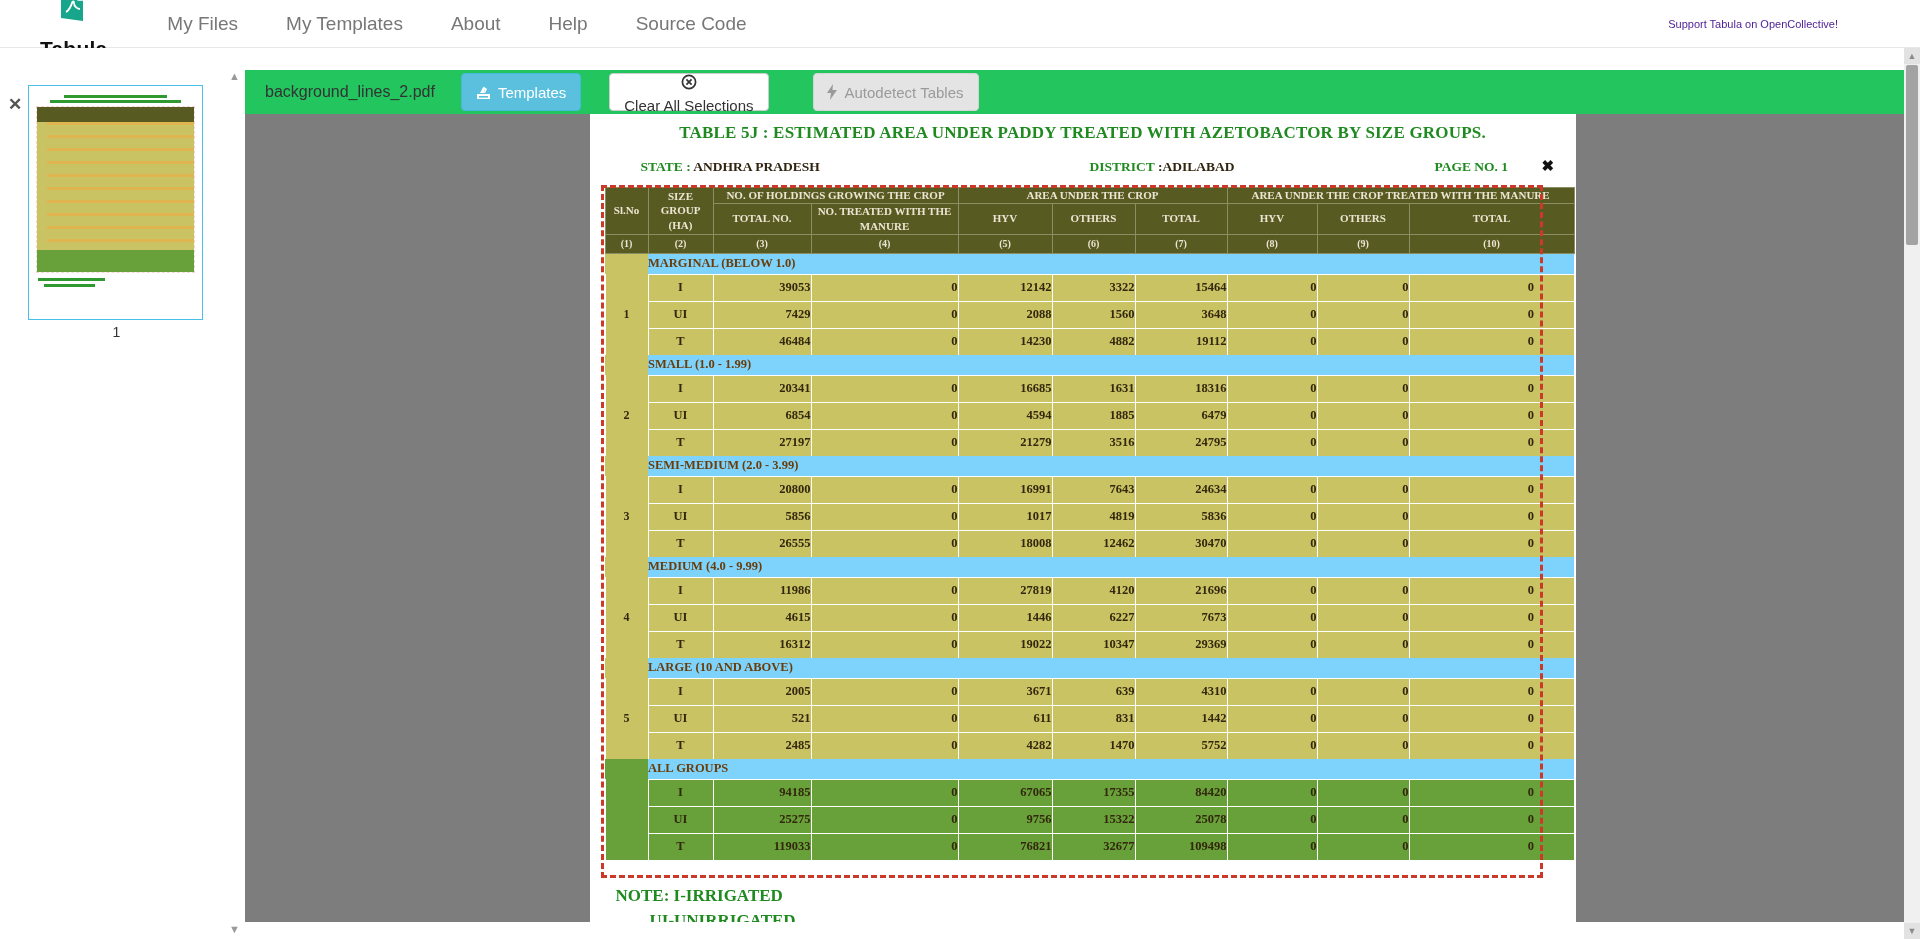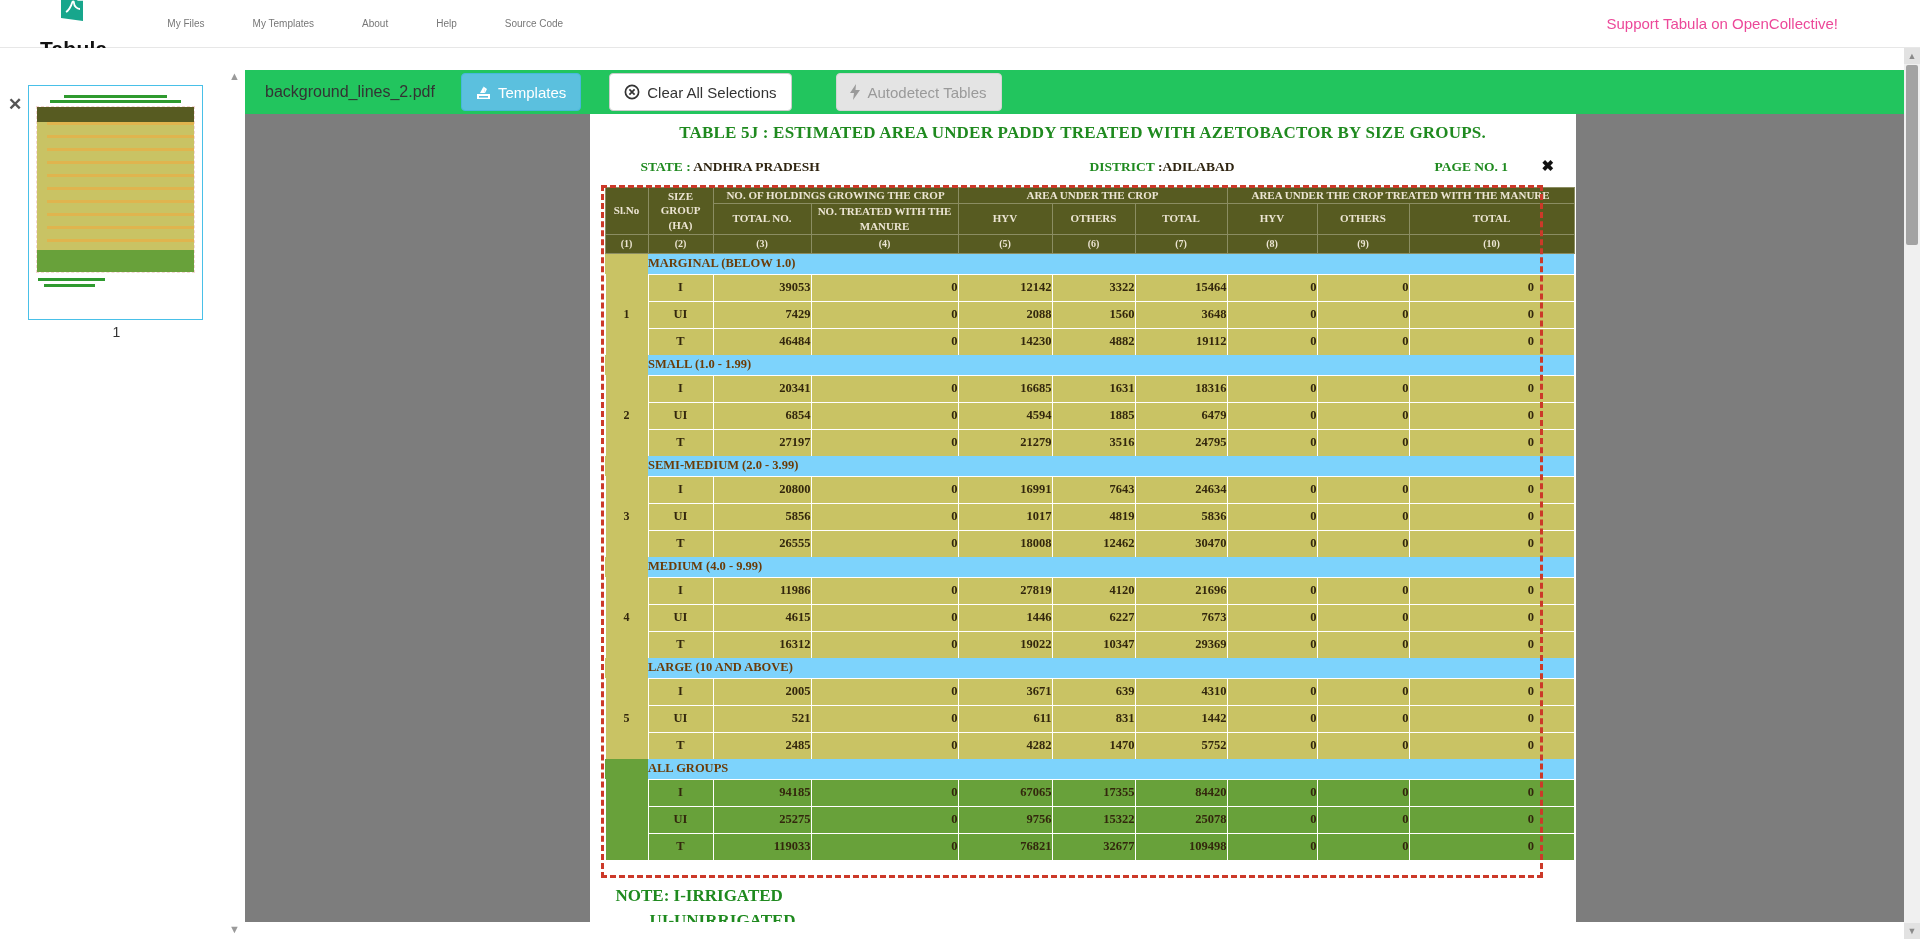--- a/index.html
+++ b/index.html
@@ -5,22 +5,22 @@
   html,body{margin:0;padding:0;}
   body{width:1920px;height:939px;overflow:hidden;background:#fff;
        font-family:"Liberation Sans",sans-serif;position:relative;}
 
   
   .navbar{height:48px;background:#fff;border-bottom:1px solid #e7e7e7;
           display:flex;align-items:center;padding:0 40px;box-sizing:border-box;}
   .brand{display:flex;align-items:center;gap:10px;margin-right:60px;flex-direction:column;}
   .brand-name{font-size:21px;font-weight:bold;color:#111;letter-spacing:.2px;}
   .nav-links{display:flex;gap:48px;}
-  .nav-link{font-size:10px;color:#777;text-decoration:none;cursor:pointer;}
-  .nav-support{margin-left:auto;margin-right:42px;font-size:15px;color:#ec4899;}
+  .nav-link{font-size:19px;color:#777;text-decoration:none;cursor:pointer;}
+  .nav-support{margin-left:auto;margin-right:42px;font-size:11px;color:#4c1d95;}
 
   
   .app{display:flex;height:891px;}
   .sidebar{width:245px;background:#fff;position:relative;flex:none;}
   .main{flex:1;display:flex;flex-direction:column;min-width:0;}
   .gap-strip{height:22px;background:#fff;}
   .toolbar{height:44px;background:#22c55e;display:flex;align-items:center;
            padding:0 16px;box-sizing:border-box;}
   .viewer{height:808px;background:#7d7d7d;position:relative;overflow:hidden;}
 
@@ -44,21 +44,21 @@
   .side-arrow{position:absolute;right:5px;font-size:11px;color:#9a9a9a;cursor:pointer;}
   .side-arrow.up{top:22px;}
   .side-arrow.down{bottom:4px;}
 
   
   .toolbar .filename{font-size:16px;color:#333;margin:0 26px 0 4px;}
   .btn{display:inline-flex;align-items:center;gap:7px;height:38px;padding:0 14px;
        border-radius:4px;font-size:15px;cursor:pointer;border:1px solid transparent;
        box-sizing:border-box;white-space:nowrap;}
   .btn-templates{background:#5bc0de;border-color:#46b8da;color:#fff;margin-right:28px;}
-  .btn-clear{background:#fff;border-color:#ccc;color:#333;margin-right:44px;}
+  .btn-clear{background:#fff;border-color:#ccc;color:#333;margin-right:44px;flex-direction:column;}
   .btn-auto{background:#e4e4e4;border-color:#d4d4d4;color:#9a9a9a;cursor:default;padding-left:12px;}
   .btn-export{background:#4da944;border-color:#3f9a37;color:#fff;margin-left:auto;
               margin-right:48px;font-weight:bold;}
   .btn svg{display:block;}
 
   
   .pdf-page{position:absolute;top:0;left:50%;transform:translateX(-50%);
             width:986px;height:808px;background:#fff;
             font-family:"Liberation Serif",serif;}
   .doc-title{position:absolute;top:9px;left:0;width:100%;text-align:center;

